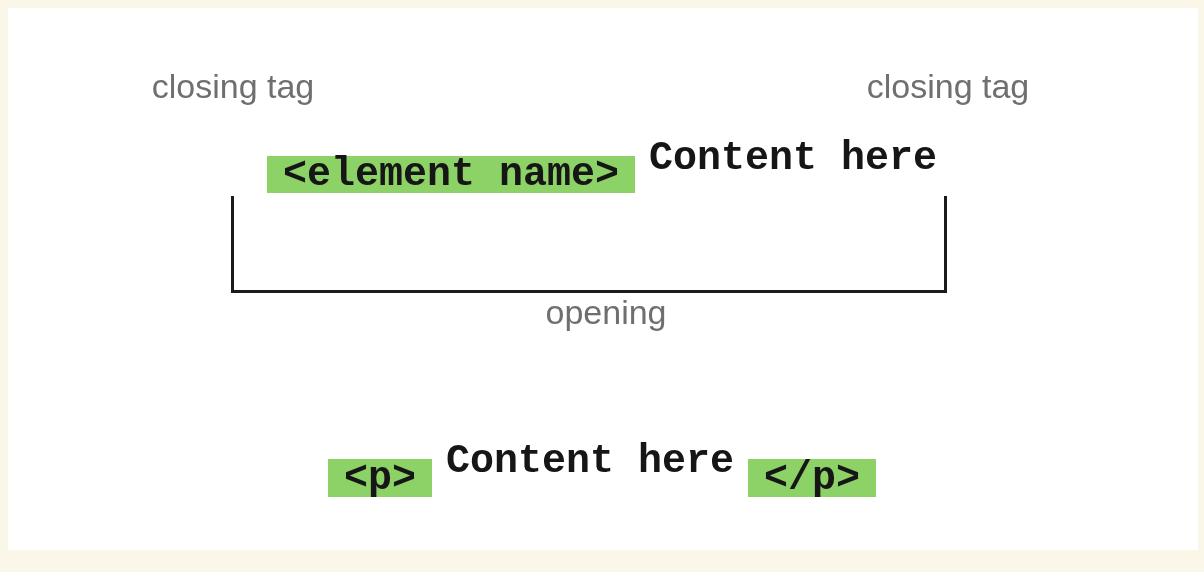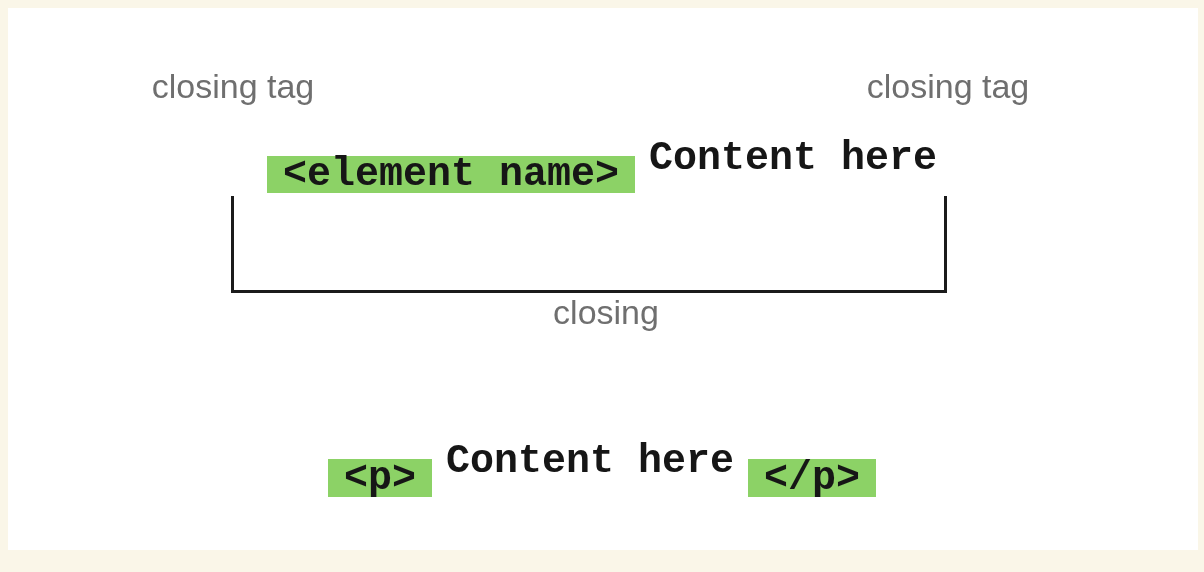--- a/index.html
+++ b/index.html
@@ -73,20 +73,20 @@
 
   <div class="code-row code-row-main">
     <div class="tag">&lt;element name&gt;</div>
     <div class="content-text">Content here</div>
   </div>
 
   <div class="bracket bracket-left-v"></div>
   <div class="bracket bracket-right-v"></div>
   <div class="bracket bracket-h"></div>
 
-  <div class="gray-label label-element">closing</div>
+  <div class="gray-label label-element">opening</div>
 
   <div class="code-row code-row-example">
     <div class="tag">&lt;p&gt;</div>
     <div class="content-text">Content here</div>
     <div class="tag">&lt;/p&gt;</div>
   </div>
 </div>
 
 </body></html>

